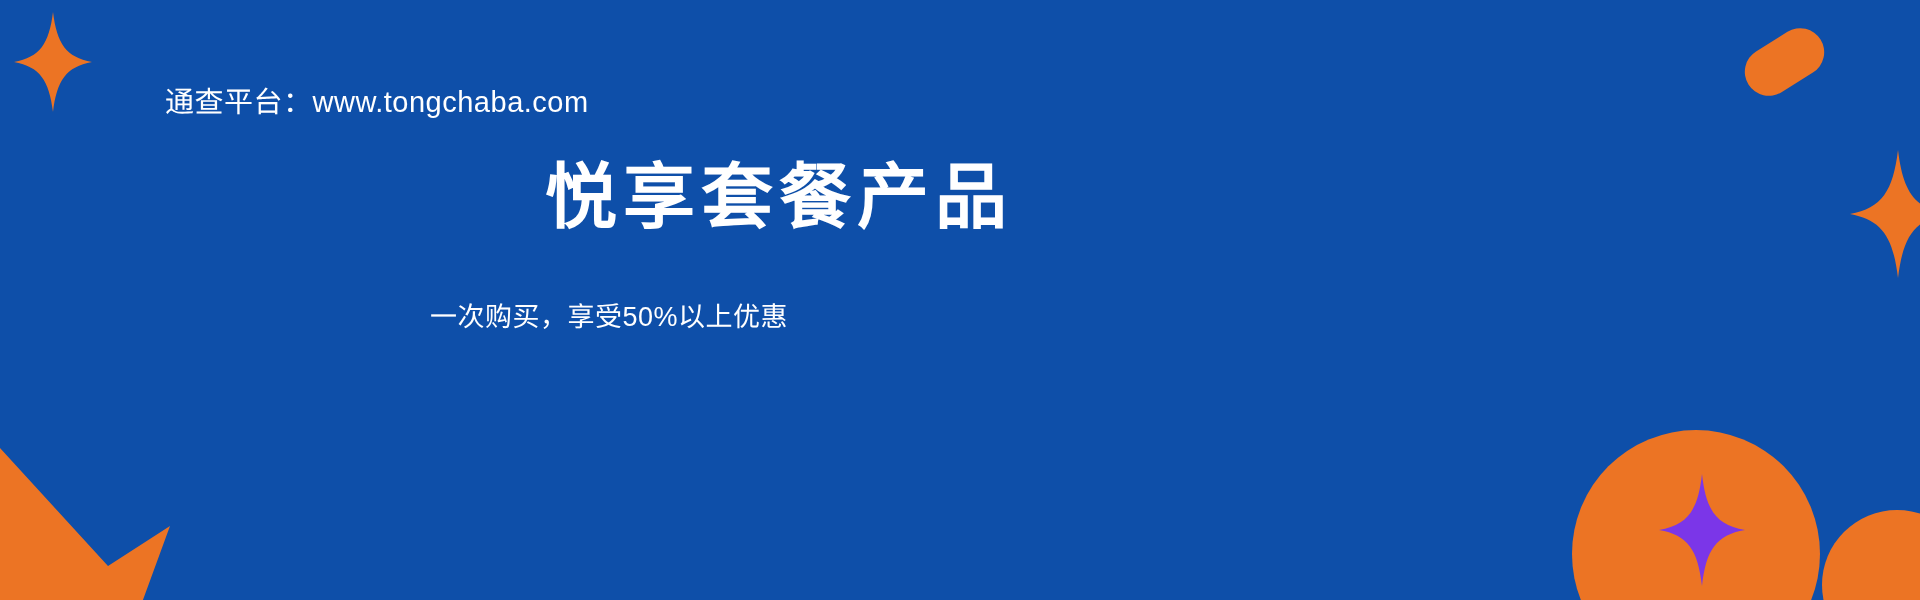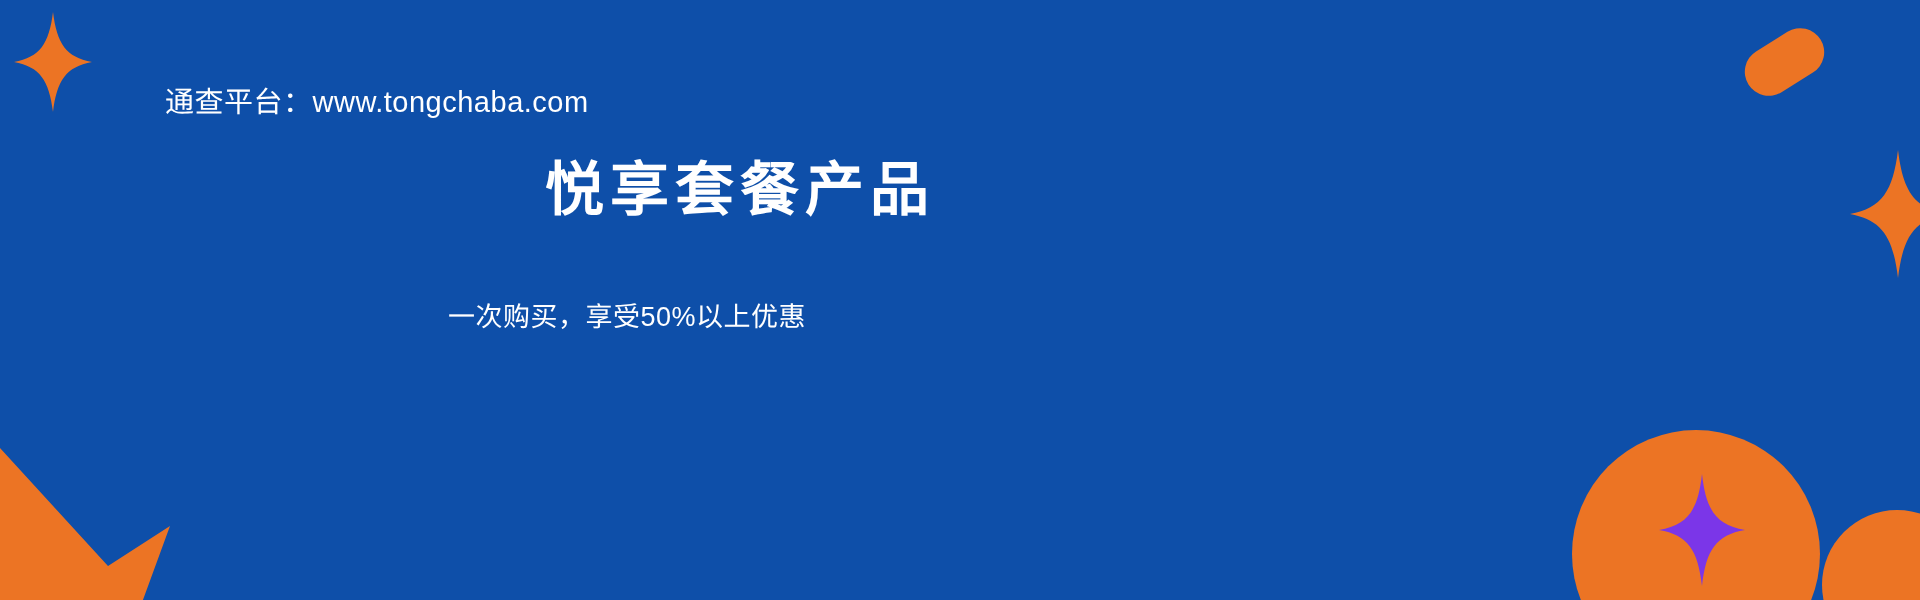--- a/index.html
+++ b/index.html
@@ -63,30 +63,30 @@
     white-space:nowrap;
     line-height:1.2;
   }
   #url-line .label { font-weight:400; }
   #url-line .url  { font-weight:400; }
 
   #main-title {
     position:absolute;
     left:545px; top:160px;
     color:#FFFFFF;
-    font-size:59px;
+    font-size:72px;
     font-weight:bold;
     letter-spacing:6px;
     white-space:nowrap;
     line-height:1.05;
   }
 
   #sub-line {
     position:absolute;
-    left:448px; top:295px;
+    left:430px; top:295px;
     white-space:nowrap;
     display:flex;
     align-items:baseline;
     gap:34px;
   }
   #sub-white {
     color:#FFFFFF;
     font-size:27px;
     font-weight:400;
     letter-spacing:0.5px;

